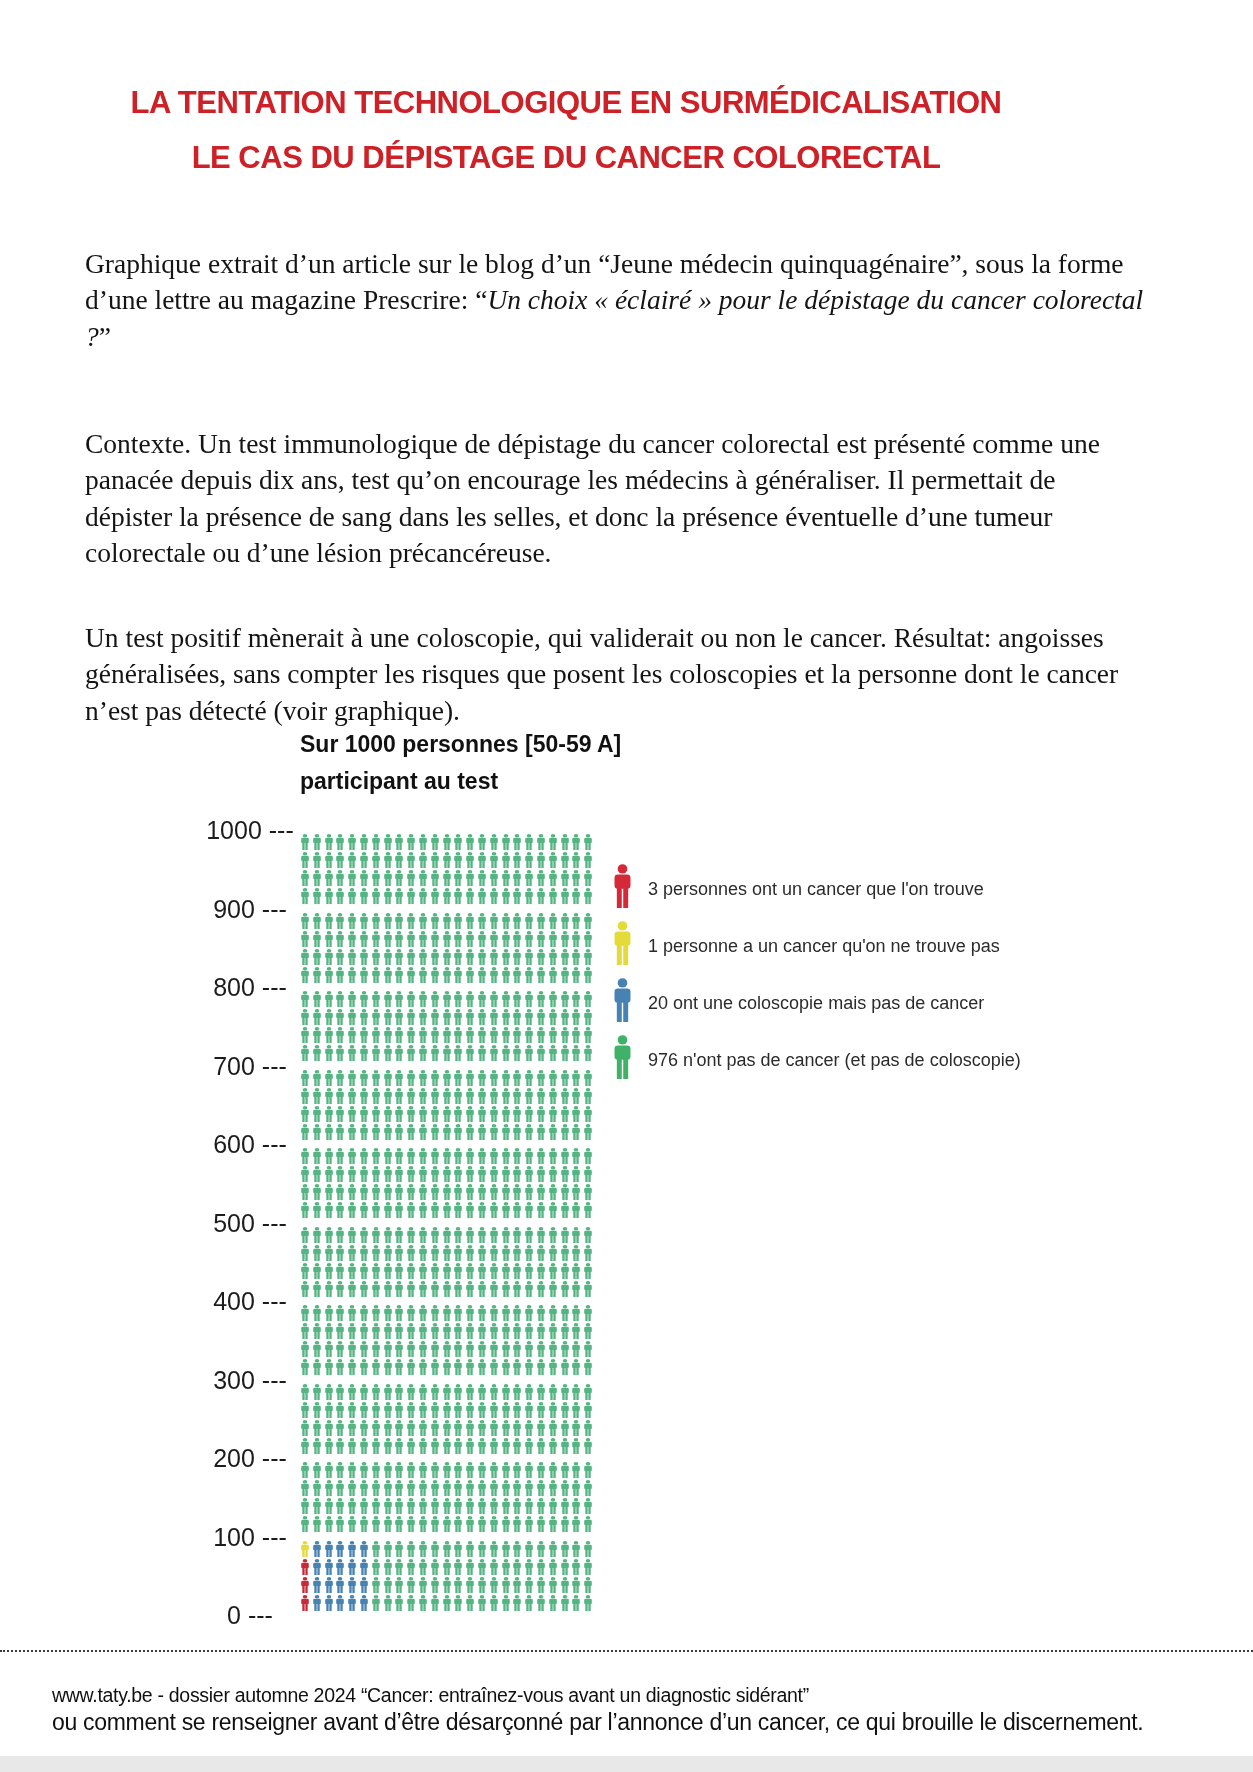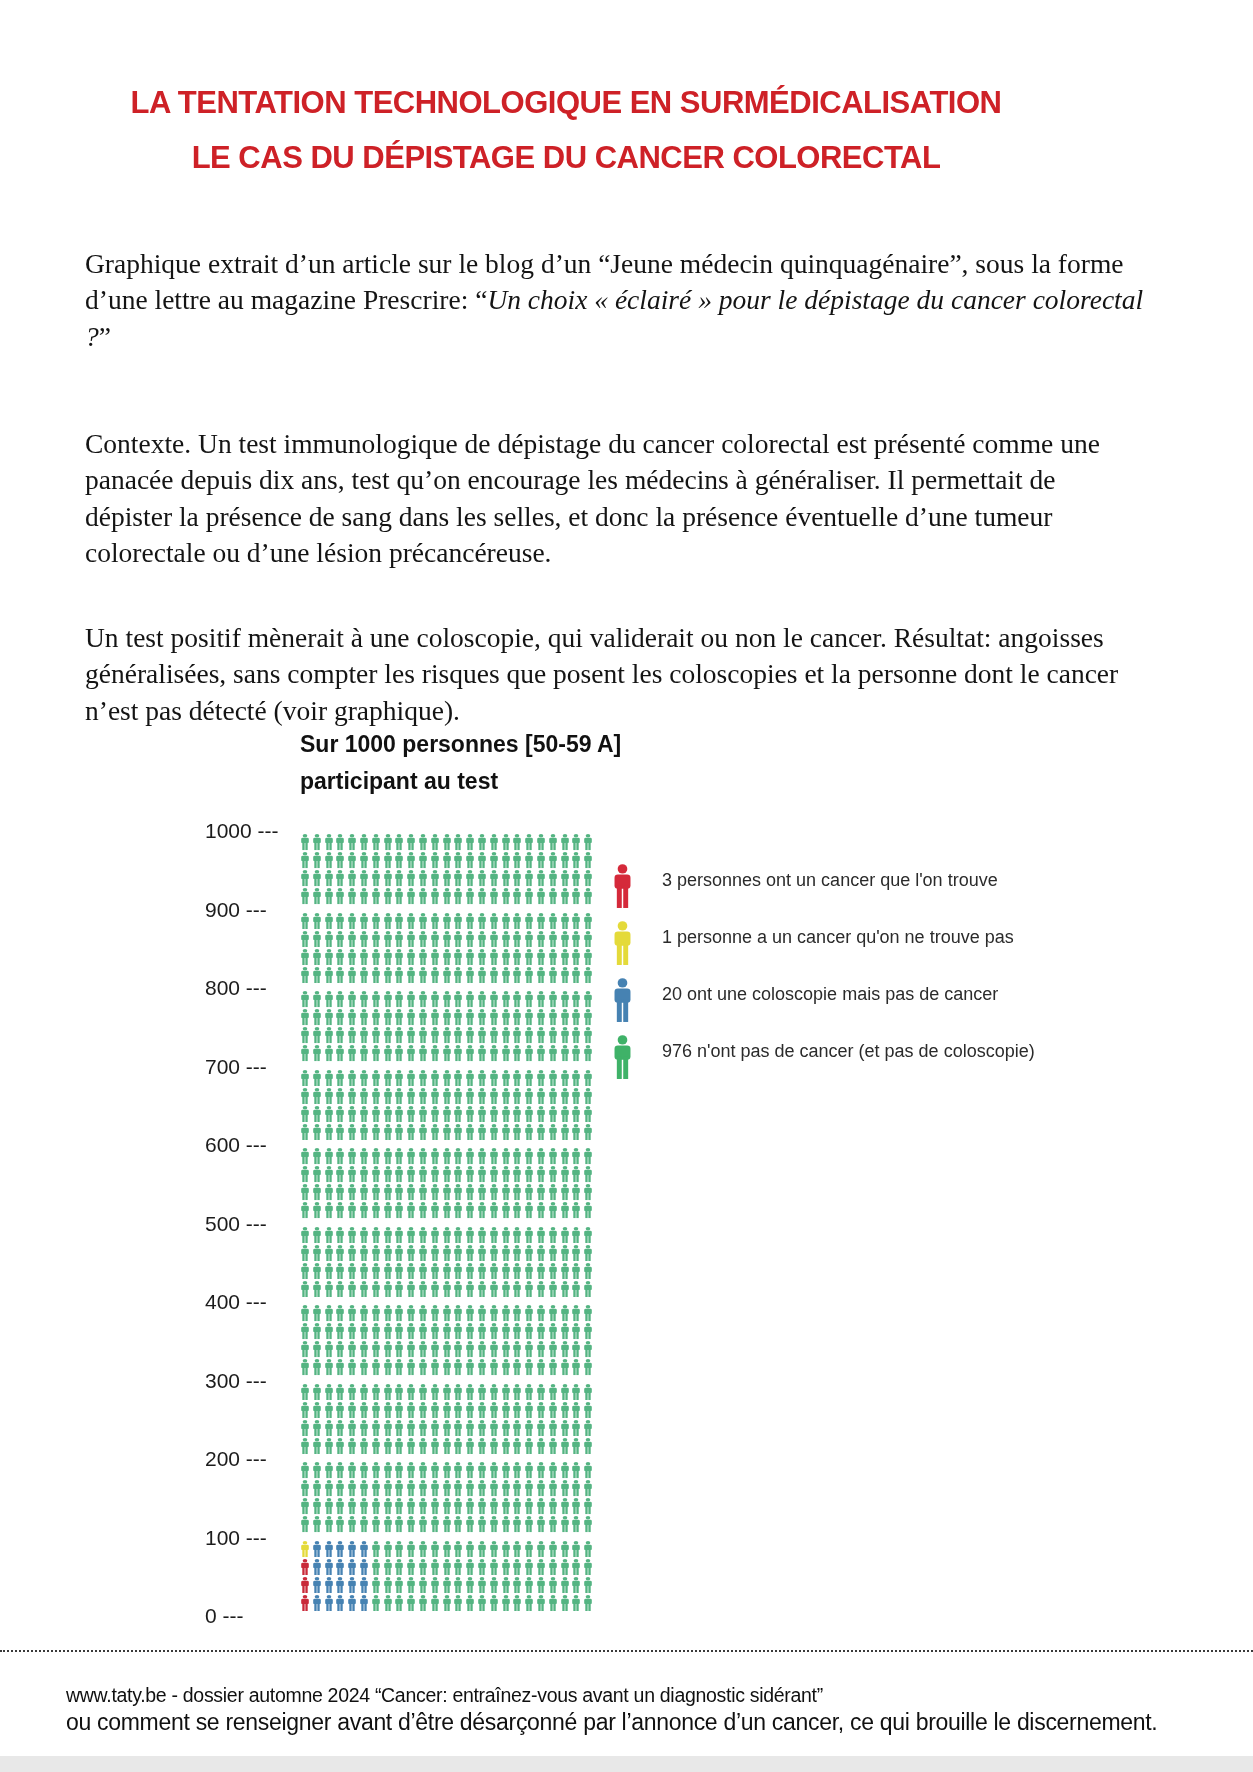--- a/index.html
+++ b/index.html
@@ -38,46 +38,46 @@
     font-family:"Liberation Sans", sans-serif;
     font-weight:bold;font-size:23px;line-height:37px;
     color:#111;
   }
   .chart-body{
     position:absolute;left:205px;top:822px;
     width:420px;height:810px;
   }
   .tick{
     position:absolute;left:0;width:90px;
-    text-align:left;
+    text-align:center;
     font-family:"Liberation Sans", sans-serif;
-    font-size:21px;line-height:21px;color:#1c1c1c;
+    font-size:25px;line-height:21px;color:#1c1c1c;
     white-space:pre;
   }
   .icon-grid{
     position:absolute;left:95px;top:12px;
   }
   .pgroup{height:78.5px;}
   .prow{display:flex;gap:1.8px;height:18.1px;align-items:flex-start;}
   .pp{width:10px;height:16.5px;display:block;}
   
   .legend{
     position:absolute;left:612px;top:864px;
     font-family:"Liberation Sans", sans-serif;
   }
-  .legend-item{display:flex;align-items:flex-start;gap:29px;margin-bottom:12px;height:45px;}
+  .legend-item{display:flex;align-items:center;gap:15px;margin-bottom:12px;height:45px;}
   .legend-icon{width:21px;height:45px;display:block;flex:0 0 auto;}
   .legend-label{font-size:18px;color:#2b2b2b;padding-top:6px;white-space:nowrap;}
   
   .dotted-divider{
     position:absolute;left:0;top:1650px;width:1253px;height:0;
     border-top:2.5px dotted #3a3a3a;
   }
   .footer{
-    position:absolute;left:66px;top:1682px;width:1120px;
+    position:absolute;left:52px;top:1682px;width:1120px;
     font-family:"Liberation Sans", sans-serif;color:#101010;
   }
   .footer-line1{font-size:19.5px;line-height:27px;letter-spacing:-0.3px;}
   .footer-line2{font-size:23px;line-height:26px;letter-spacing:-0.3px;}
   svg .fillcur{fill:currentColor;}
 </style>
 </head>
 <body>
 
 <svg width="0" height="0" style="position:absolute" aria-hidden="true">

